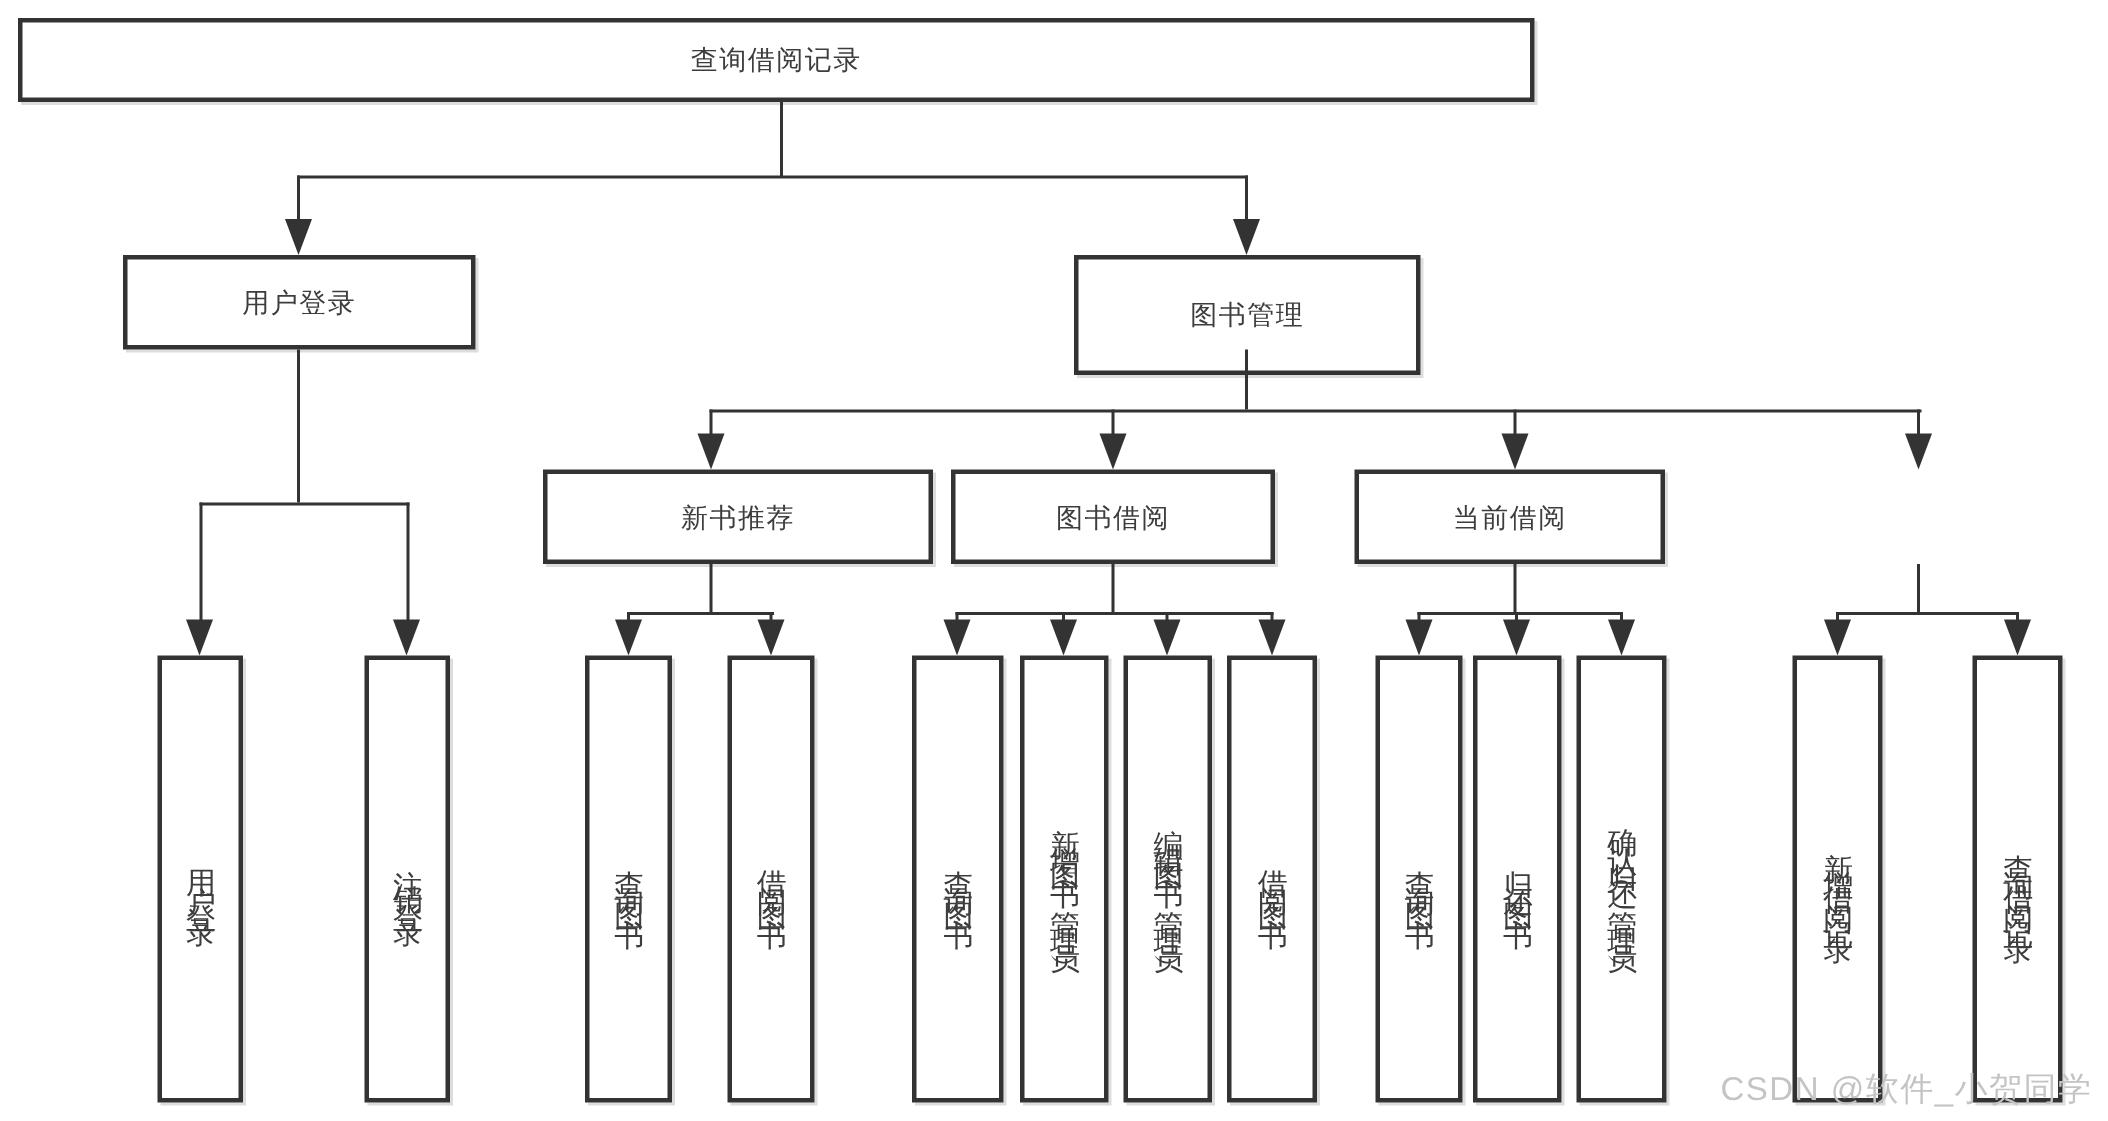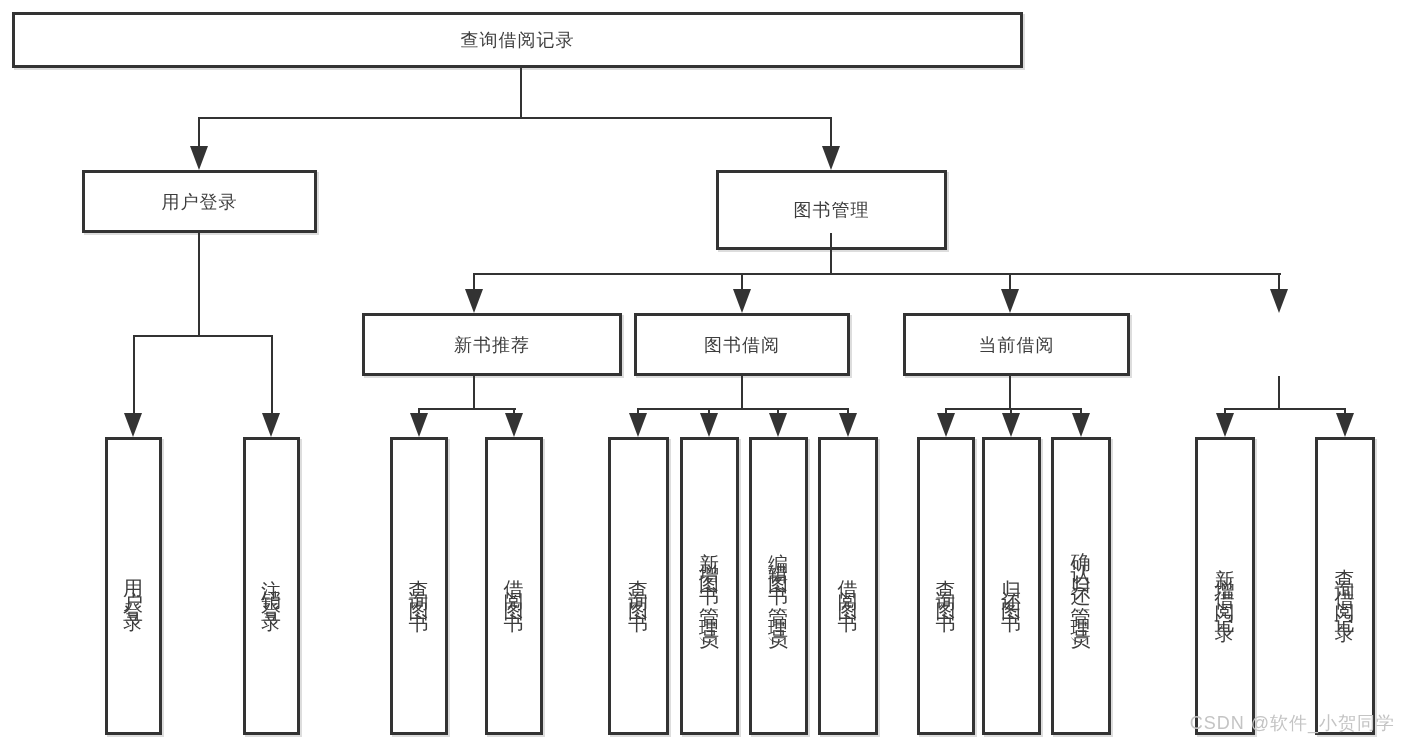--- a/index.html
+++ b/index.html
@@ -17,21 +17,21 @@
     writing-mode:vertical-rl;text-orientation:mixed;
     font-size:20px;letter-spacing:11px;line-height:1;
   }
   .line{position:absolute;background:#333333;}
   .arrow{
     position:absolute;width:0;height:0;
     border-left:9px solid transparent;border-right:9px solid transparent;
     border-top:24px solid #333333;
   }
   .watermark{
-    position:absolute;color:#c4c4c4;font-size:18px;letter-spacing:1px;white-space:nowrap;
+    position:absolute;color:#c4c4c4;font-size:22px;letter-spacing:1px;white-space:nowrap;
   }
 </style>
 </head>
 <body>
 
 <div id="stage">
 
   <div class="box hbox" style="left:12px;top:12px;width:1011px;height:56px;">
     <span>查询借阅记录</span>
   </div>
@@ -67,21 +67,21 @@
   <div class="arrow" style="left:1001px;top:289px;"></div>
   <div class="line" style="left:1278px;top:273px;width:2px;height:18px;"></div>
   <div class="arrow" style="left:1270px;top:289px;"></div>
 
   <div class="box hbox" style="left:362px;top:313px;width:260px;height:63px;">
     <span>新书推荐</span>
   </div>
   <div class="box hbox" style="left:634px;top:313px;width:216px;height:63px;">
     <span>图书借阅</span>
   </div>
-  <div class="box hbox" style="left:903px;top:313px;width:227px;height:63px;font-family:Liberation Serif, serif;">
+  <div class="box hbox" style="left:903px;top:313px;width:207px;height:63px;font-family:Liberation Serif, serif;">
     <span>当前借阅</span>
   </div>
 
   <div class="line" style="left:473px;top:376px;width:2px;height:32px;"></div>
   <div class="line" style="left:418px;top:408px;width:98px;height:2px;"></div>
   <div class="line" style="left:418px;top:408px;width:2px;height:9px;"></div>
   <div class="arrow" style="left:410px;top:413px;"></div>
   <div class="line" style="left:513px;top:408px;width:2px;height:9px;"></div>
   <div class="arrow" style="left:505px;top:413px;"></div>
 

